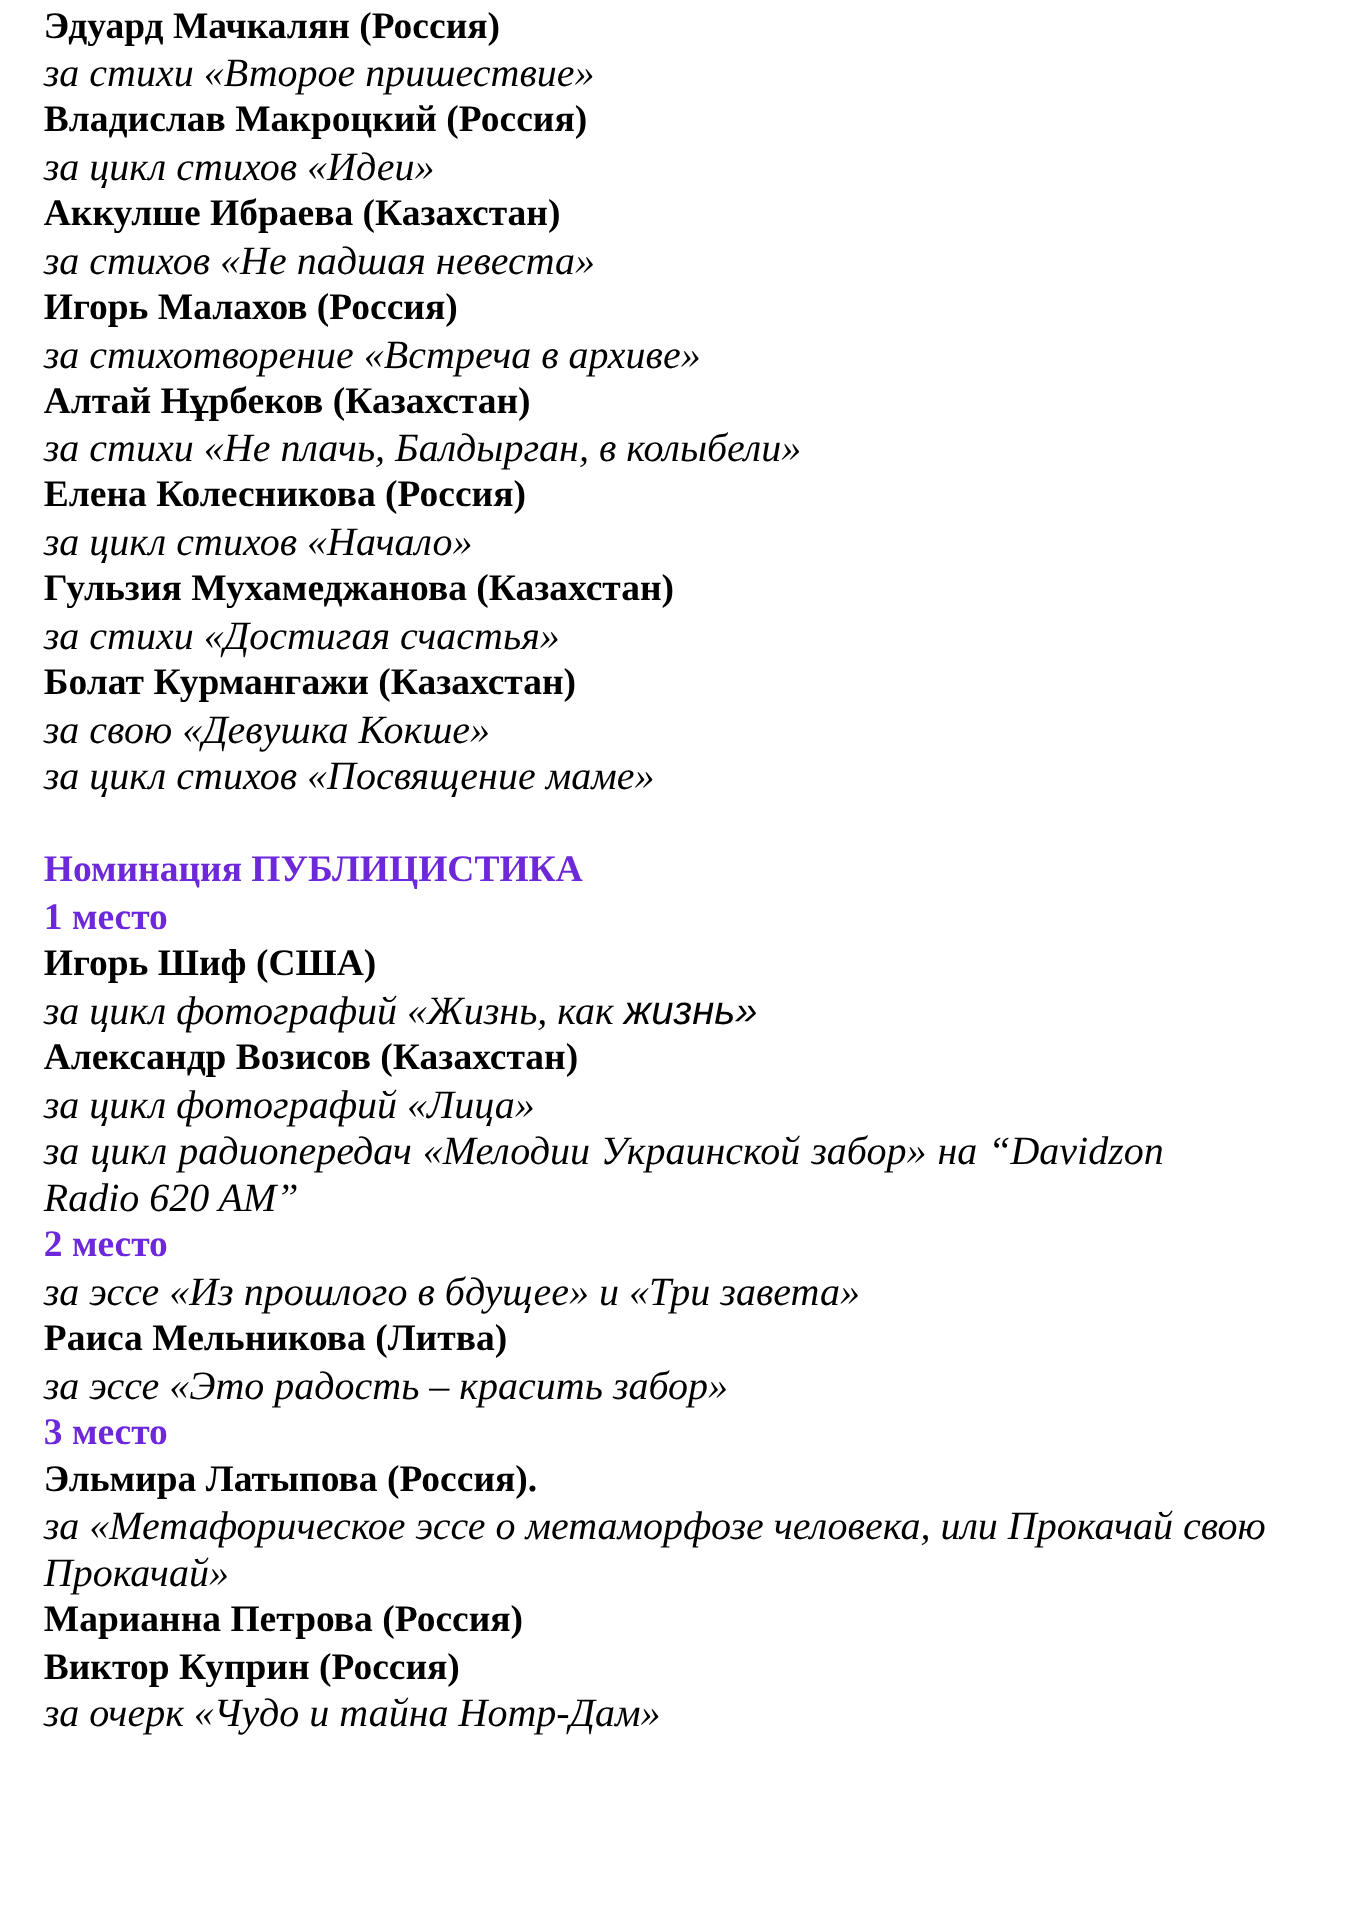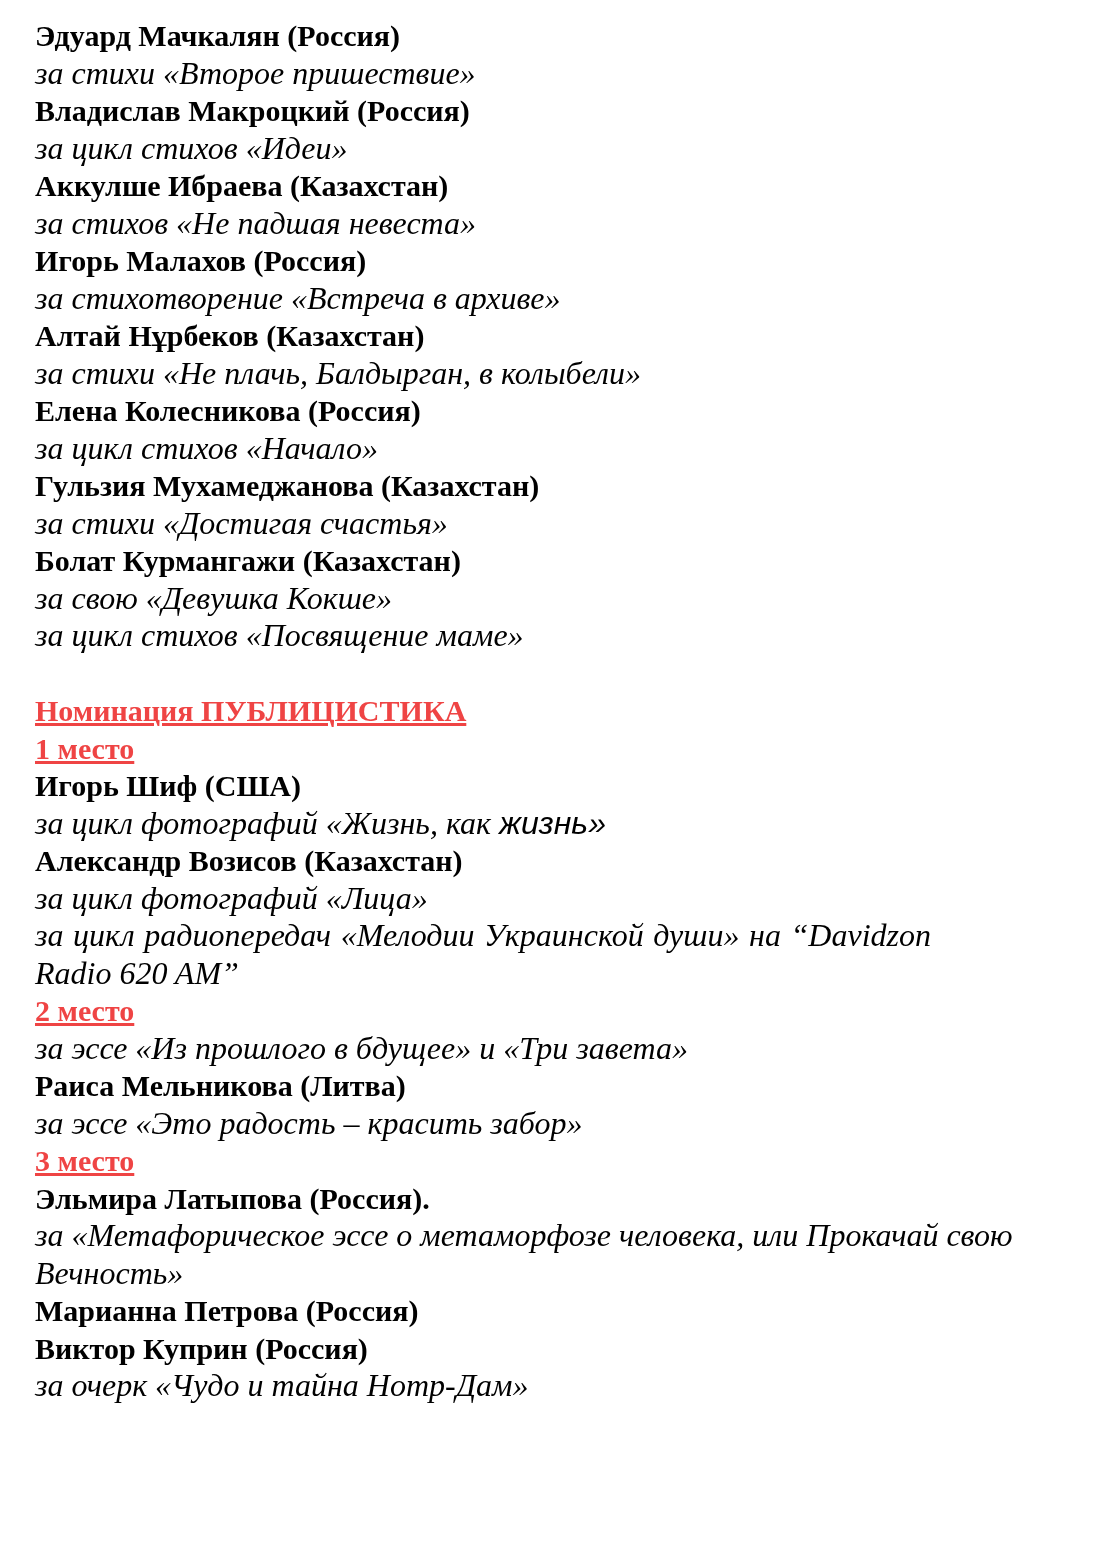--- a/index.html
+++ b/index.html
@@ -6,21 +6,21 @@
   body {
     width: 1096px;
     height: 1542px;
     background: #ffffff;
     overflow: hidden;
   }
   .doc {
     box-sizing: border-box;
     width: 967px;
     height: 1542px;
-    padding: 17px 36px 0 35px;
+    padding: 2px 36px 0 35px;
     font-family: "Liberation Serif", "DejaVu Serif", serif;
     color: #000000;
   }
   p { margin: 0; }
   .name {
     font-weight: 700;
     font-size: 30px;
     line-height: 37.5px;
     white-space: nowrap;
   }
@@ -28,21 +28,21 @@
     font-weight: 400;
     font-style: italic;
     font-size: 32px;
     line-height: 37.5px;
     white-space: nowrap;
   }
   .justify-last {
     text-align: justify;
     text-align-last: justify;
   }
-  .red { color: #ef4444; text-decoration: underline; }
+  .red { color: #6d28d9; }
   .sans { font-family: "Liberation Sans", "DejaVu Sans", sans-serif; }
   .spacer { height: 37.5px; }
 </style>
 </head>
 <body>
 
 <div class="doc">
 
   <section>
     <p class="name">Эдуард Мачкалян (Россия)</p>
@@ -70,35 +70,35 @@
     <p class="name red">Номинация ПУБЛИЦИСТИКА</p>
 
     <p class="name red">1 место</p>
 
     <p class="name">Игорь Шиф (США)</p>
     <p class="work"><span>за цикл фотографий «Жизнь, как </span><span class="sans">жизнь»</span></p>
 
     <p class="name">Александр Возисов (Казахстан)</p>
     <p class="work">за цикл фотографий «Лица»</p>
 
-    <p class="work justify-last">за цикл радиопередач «Мелодии Украинской души» на “Davidzon</p>
+    <p class="work justify-last">за цикл радиопередач «Мелодии Украинской забор» на “Davidzon</p>
     <p class="work">Radio 620 AM”</p>
 
     <p class="name red">2 место</p>
 
     <p class="work">за эссе «Из прошлого в бдущее» и «Три завета»</p>
 
     <p class="name">Раиса Мельникова (Литва)</p>
     <p class="work">за эссе «Это радость – красить забор»</p>
 
     <p class="name red">3 место</p>
 
     <p class="name">Эльмира Латыпова (Россия).</p>
     <p class="work justify-last">за «Метафорическое эссе о метаморфозе человека, или Прокачай свою</p>
-    <p class="work">Вечность»</p>
+    <p class="work">Прокачай»</p>
 
     <p class="name">Марианна Петрова (Россия)</p>
 
     <p class="name">Виктор Куприн (Россия)</p>
     <p class="work">за очерк «Чудо и тайна Нотр-Дам»</p>
   </section>
 
 </div>
 
 </body></html>

